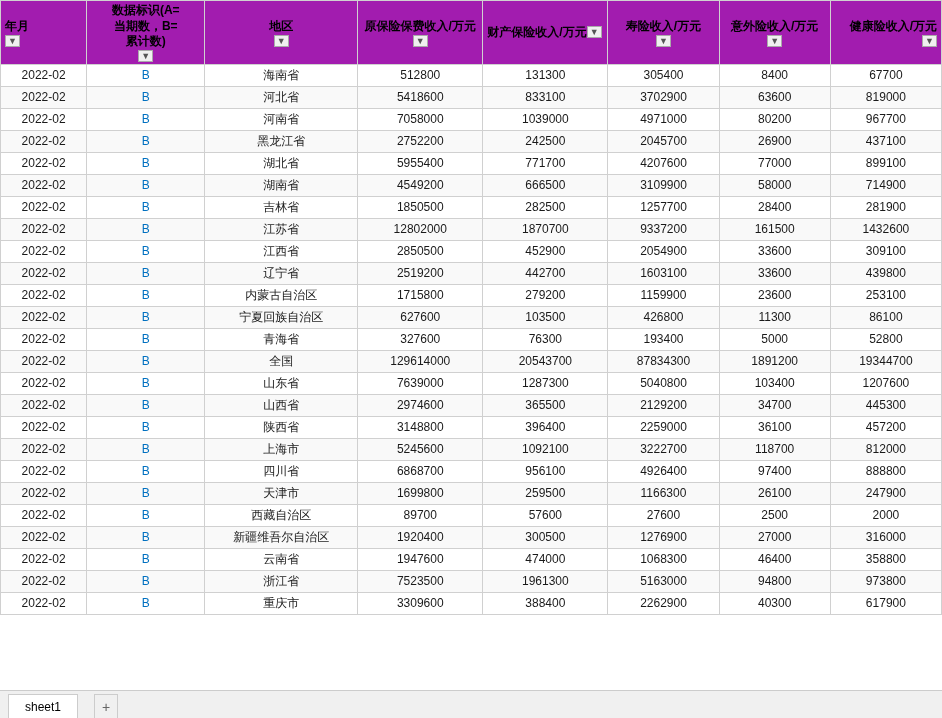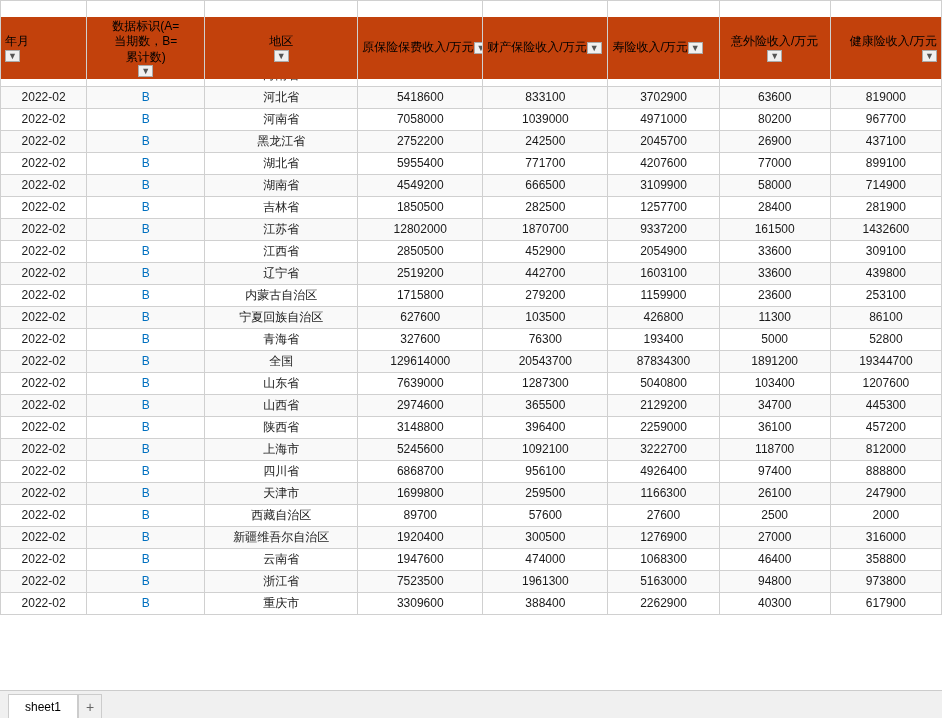--- a/index.html
+++ b/index.html
@@ -26,25 +26,25 @@
       table-layout: fixed;
     }
     th, td {
       border: 1px solid #d0d0d0;
       padding: 2px 4px;
       text-align: center;
       white-space: nowrap;
       overflow: hidden;
     }
     thead tr th {
-      background: #c2410c;
-      font-weight: normal;
+      background: #a21caf;
+      font-weight: bold;
       vertical-align: middle;
       position: sticky;
-      top: 16px;
+      top: 0;
       z-index: 2;
     }
     .header-row-1 th {
       height: 40px;
     }
     tbody tr {
       height: 22px;
     }
     tbody tr:nth-child(even) {
       background: #f9f9f9;
@@ -82,21 +82,21 @@
     .header-multiline {
       line-height: 1.3;
     }
     .tab-bar {
       height: 28px;
       background: #f0f0f0;
       border-top: 1px solid #ccc;
       display: flex;
       align-items: flex-end;
       padding-left: 8px;
-      gap: 0;
+      gap: 16px;
     }
     .tab-item {
       height: 24px;
       padding: 0 16px;
       background: #fff;
       border: 1px solid #ccc;
       border-bottom: none;
       display: flex;
       align-items: center;
       font-size: 12px;
@@ -155,37 +155,37 @@
           </th>
           <th>
             <div style="display:flex;flex-direction:column;align-items:center;">
               <span>地区</span>
               <div class="filter-cell">
                 <span class="filter-icon">▼</span>
               </div>
             </div>
           </th>
           <th>
-            <div style="display:flex;flex-direction:row;align-items:center;">
+            <div style="display:flex;flex-direction:column;align-items:center;">
               <span>原保险保费收入/万元</span>
               <div class="filter-cell">
                 <span class="filter-icon">▼</span>
               </div>
             </div>
           </th>
           <th>
             <div style="display:flex;flex-direction:row;align-items:center;">
               <span>财产保险收入/万元</span>
               <div class="filter-cell">
                 <span class="filter-icon">▼</span>
               </div>
             </div>
           </th>
           <th>
-            <div style="display:flex;">
+            <div style="display:flex;flex-direction:column;">
               <span>寿险收入/万元</span>
               <div class="filter-cell">
                 <span class="filter-icon">▼</span>
               </div>
             </div>
           </th>
           <th>
             <div style="display:flex;flex-direction:column;align-items:center;">
               <span>意外险收入/万元</span>
               <div class="filter-cell">

